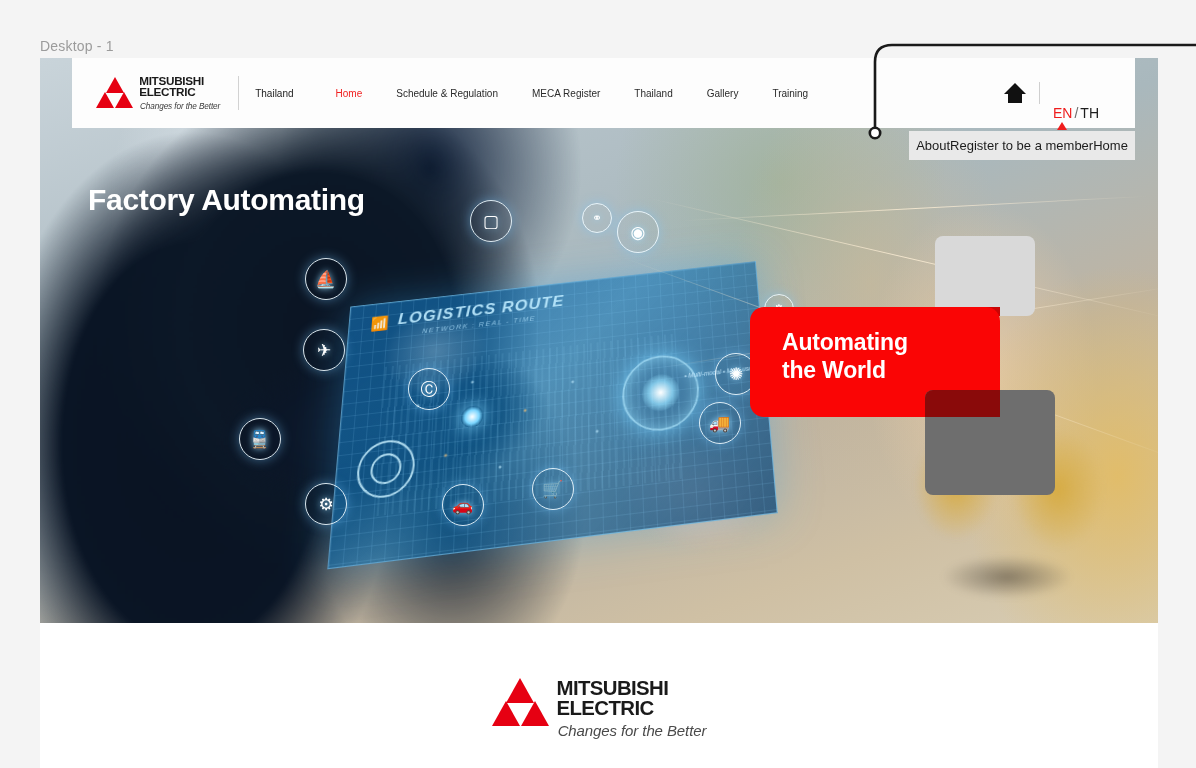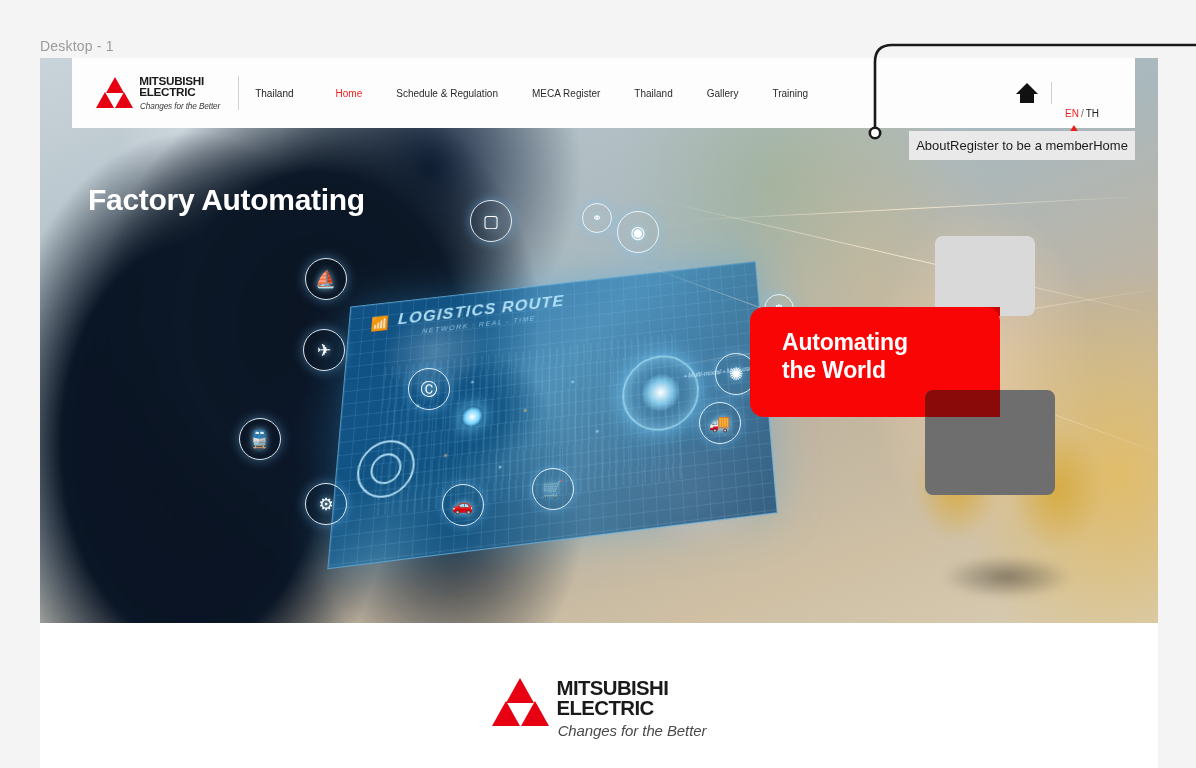--- a/index.html
+++ b/index.html
@@ -237,21 +237,21 @@
   .navlinks a.active { color: #f01f1f; }
 
   .navright { margin-left: auto; display: flex; align-items: center; padding-right: 36px; }
   .home-ico { width: 22px; height: 20px; position: relative; }
   .home-ico .roof {
     position: absolute; left: 0; top: 0; width: 0; height: 0;
     border-left: 11px solid transparent; border-right: 11px solid transparent; border-bottom: 11px solid #111;
   }
   .home-ico .body { position: absolute; left: 4px; top: 10px; width: 14px; height: 10px; background: #111; }
   .nav-div { width: 1px; height: 22px; background: #cfcfcf; margin: 0 13px; }
-  .lang { font-size: 10px; color: #1d1d1d; position: relative; margin-top: 40px; }
+  .lang { font-size: 14px; color: #1d1d1d; position: relative; margin-top: 40px; }
   .lang .en { color: #ef1c1c; }
   .lang .sl { color: #6c6c6c; margin: 0 2px; }
   .lang-caret {
     position: absolute; left: 4px; top: 17px; width: 0; height: 0;
     border-left: 5px solid transparent; border-right: 5px solid transparent; border-bottom: 8px solid #ef1c1c;
   }
 
   
   .dropdown {
     position: absolute; left: 869px; top: 73px; width: 226px; height: 29px;

